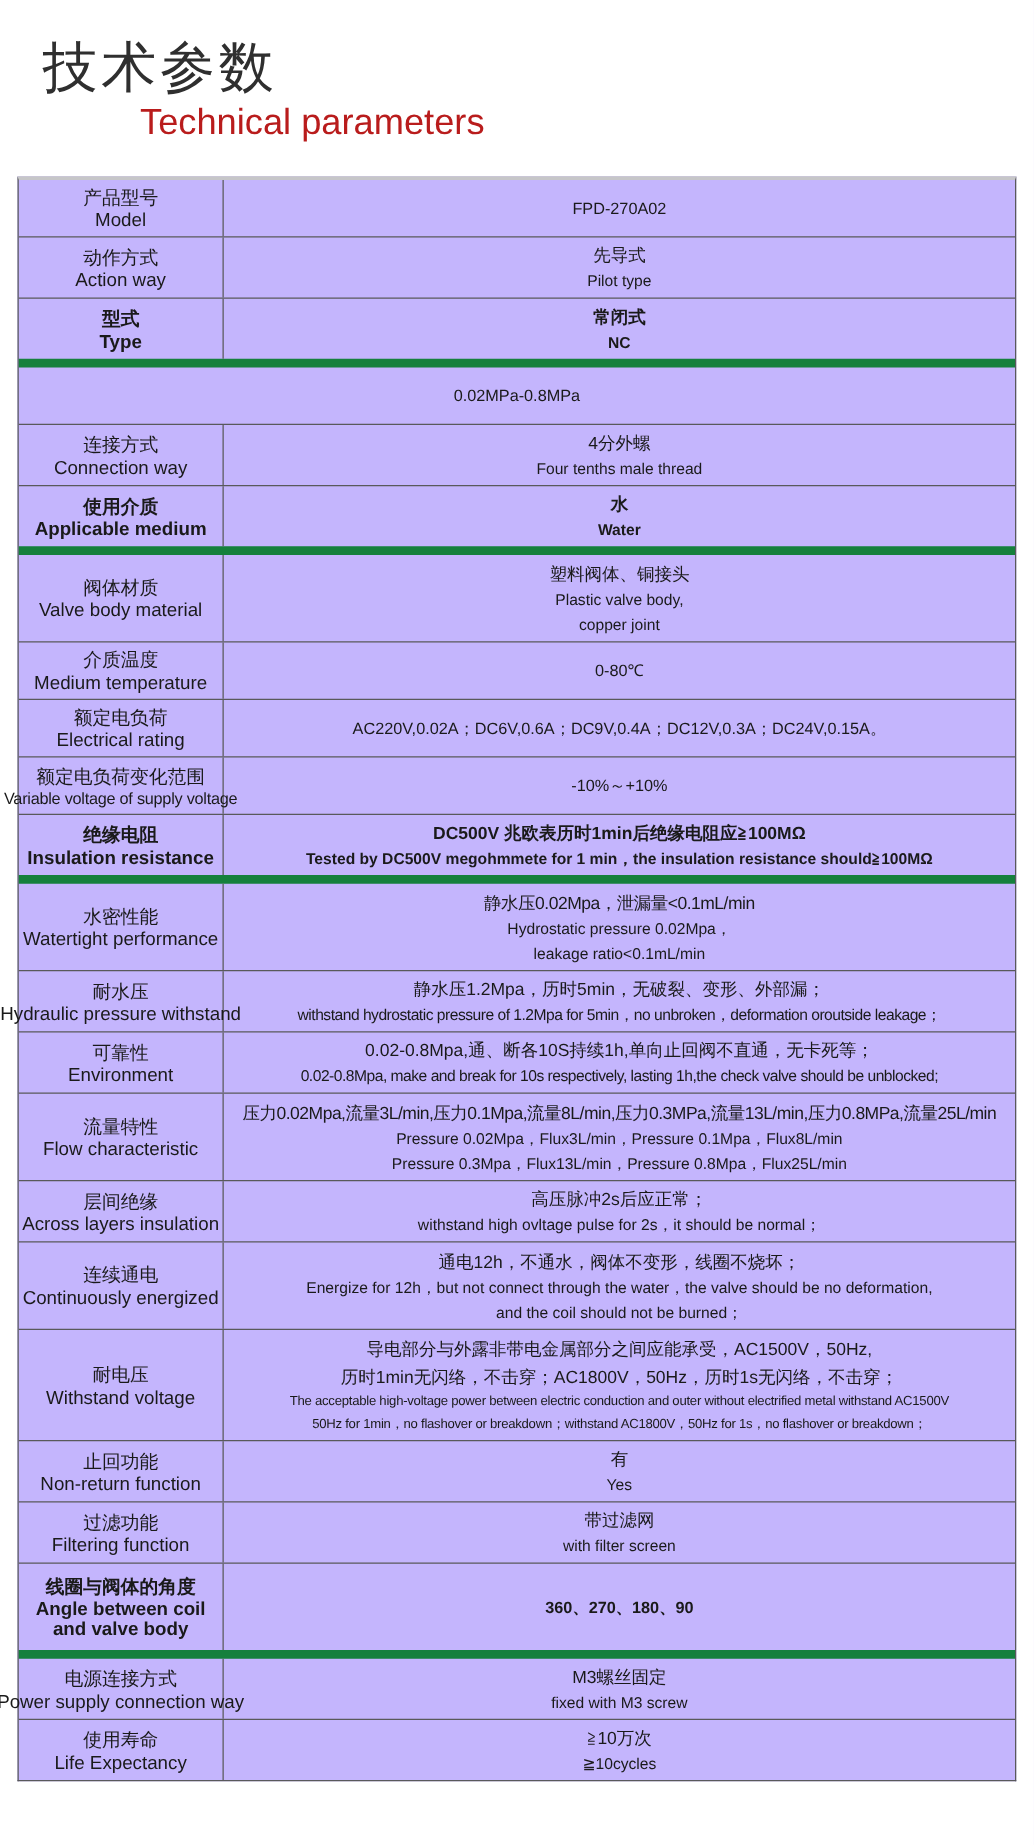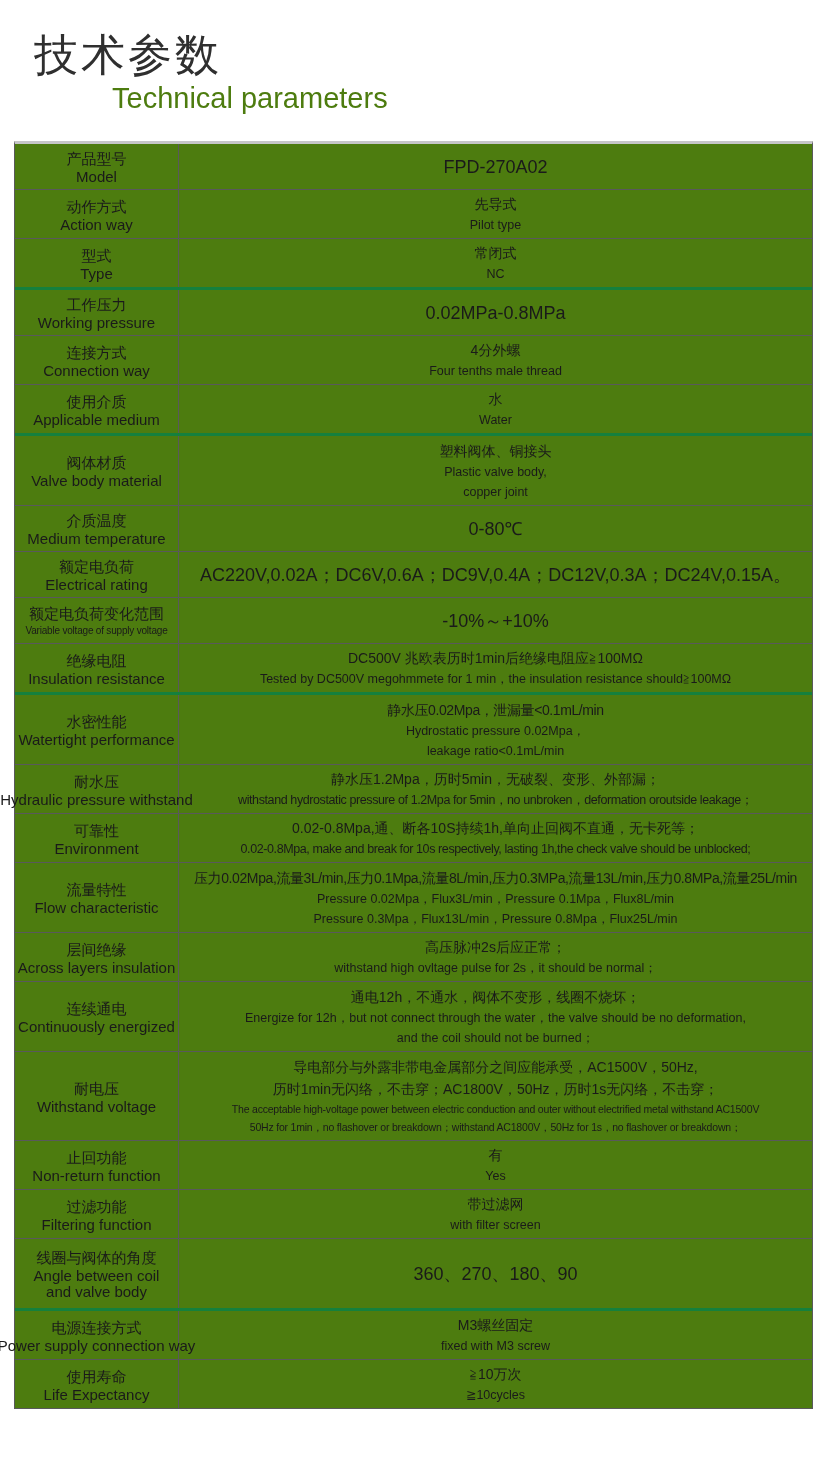--- a/index.html
+++ b/index.html
@@ -1,51 +1,51 @@
 <!DOCTYPE html>
 <html><head>
 <meta charset="utf-8">
 <style>
   html,body { margin:0; padding:0; background:#ffffff; }
   body { width:827px; height:1476px; font-family:"Liberation Sans", sans-serif; color:#1a1a1a; }
   .page { position:relative; width:827px; height:1476px; overflow:hidden; }
 
   .header { padding:30px 0 0 34px; }
   .title-cn { font-size:44px; font-weight:300; color:#2f2f2f; letter-spacing:3px; line-height:50px; }
-  .title-en { font-size:29px; font-weight:300; color:#4d7c0f; margin:0 0 0 78px; line-height:36px; }
+  .title-en { font-size:29px; font-weight:300; color:#b91c1c; margin:0 0 0 78px; line-height:36px; }
 
   .ptable {
     position:absolute; left:14px; top:141px; width:799px;
     border-left:1px solid #59595b; border-right:1px solid #59595b;
     border-top:3px solid #c6c6c8; border-bottom:1px solid #59595b;
-    box-sizing:border-box; background:#4d7c0f;
+    box-sizing:border-box; background:#c4b5fd;
   }
   .row { display:flex; border-bottom:1px solid #59595b; min-height:45px; align-items:stretch; }
   .row:last-child { border-bottom:none; }
-  .row.sep-gray { border-bottom:3px solid #15803d; }
+  .row.sep-gray { border-bottom:7px solid #15803d;font-weight:bold; }
   .row.tall  { min-height:69px; }
   .row.xtall { min-height:88px; }
 
   .cell-label {
     flex:0 0 164px; width:164px; border-right:1px solid #59595b;
     display:flex; flex-direction:column; justify-content:center; align-items:center;
     text-align:center; padding:3px 2px; box-sizing:border-box;
   }
   .cell-value {
     flex:1; display:flex; flex-direction:column; justify-content:center; align-items:center;
     text-align:center; padding:3px 4px; box-sizing:border-box; overflow:hidden;
   }
   .lab-cn { font-size:15px; line-height:21px; white-space:nowrap; }
   .lab-en { font-size:15px; line-height:16px; white-space:nowrap; }
-  .lab-en.small { font-size:10px; line-height:14px; letter-spacing:-0.2px; }
+  .lab-en.small { font-size:13px; line-height:14px; letter-spacing:-0.2px; }
 
   .vl { white-space:nowrap; }
   .vl.cn  { font-size:14px;   line-height:22px; }
   .vl.en  { font-size:12.5px; line-height:20px; }
-  .vl.lat { font-size:18px; line-height:20px; }
+  .vl.lat { font-size:13px; line-height:20px; }
   .vl.tight { letter-spacing:-0.4px; }
   .vl.xs  { font-size:10.5px; line-height:18px; letter-spacing:-0.2px; }
 
   .halves { display:flex; width:100%; }
   .half { flex:1; display:flex; flex-direction:column; justify-content:flex-end; align-items:center; text-align:center; }
 </style>
 </head>
 <body>
 
 <div class="page">
@@ -83,24 +83,20 @@
         <div class="lab-cn">型式</div>
         <div class="lab-en">Type</div>
       </div>
       <div class="cell-value">
         <div class="vl cn">常闭式</div>
         <div class="vl en">NC</div>
       </div>
     </div>
 
     <div class="row">
-      <div class="cell-label">
-        <div class="lab-cn">工作压力</div>
-        <div class="lab-en">Working pressure</div>
-      </div>
       <div class="cell-value">
         <div class="vl lat">0.02MPa-0.8MPa</div>
       </div>
     </div>
 
     <div class="row">
       <div class="cell-label">
         <div class="lab-cn">连接方式</div>
         <div class="lab-en">Connection way</div>
       </div>

